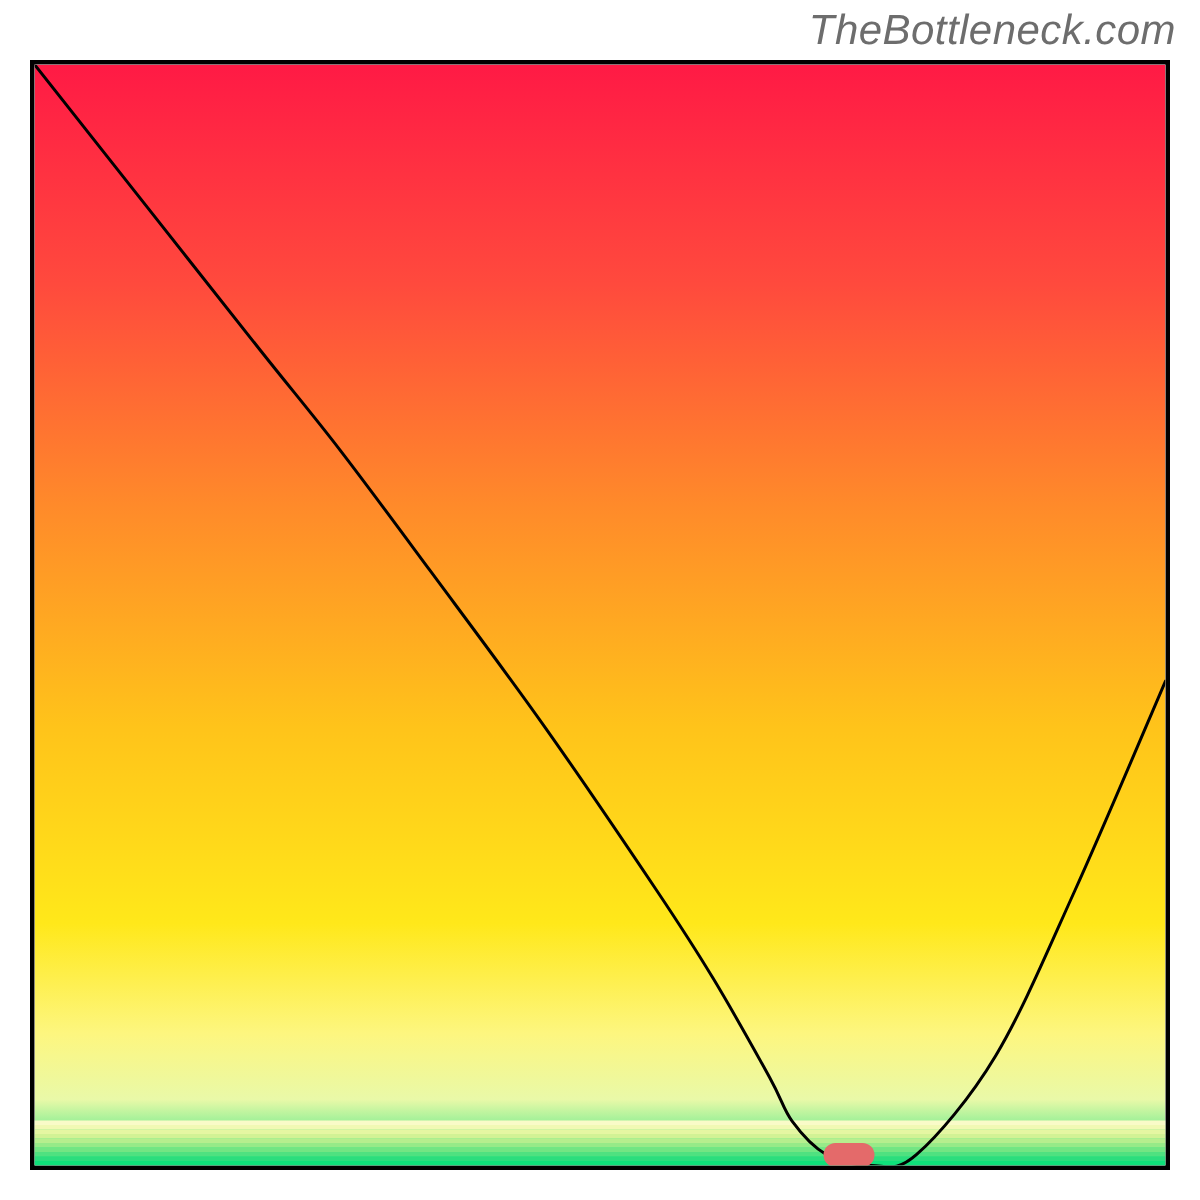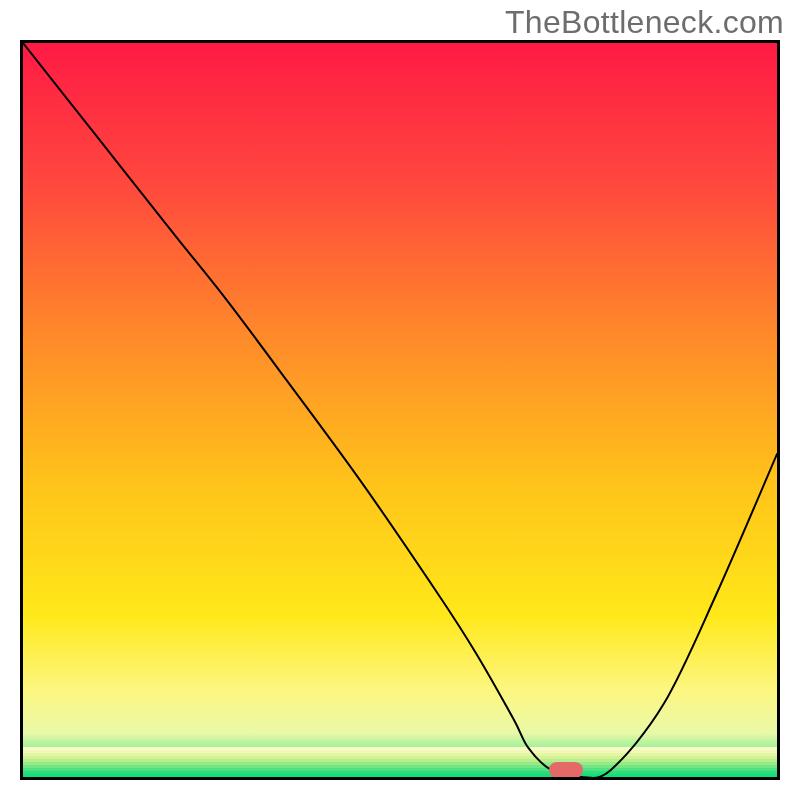--- a/index.html
+++ b/index.html
@@ -15,24 +15,25 @@
     position: relative;
     width: 800px;
     height: 800px;
     box-sizing: border-box;
   }
   .watermark {
     position: absolute;
     top: 4px;
     right: 16px;
     color: #6d6d6d;
-    font-size: 32px;
+    font-size: 28px;
     font-weight: 500;
     letter-spacing: 0.3px;
     z-index: 5;
+    font-style: italic;
   }
   .plot-area {
     position: absolute;
     left: 20px;
     right: 20px;
     top: 40px;
     bottom: 20px;
     border: 3px solid #000;
     background: #fff;
     overflow: hidden;

